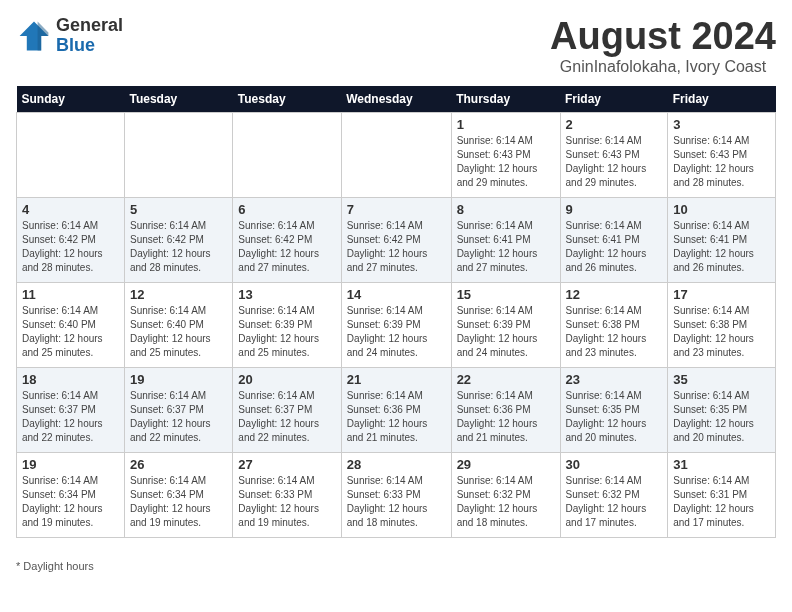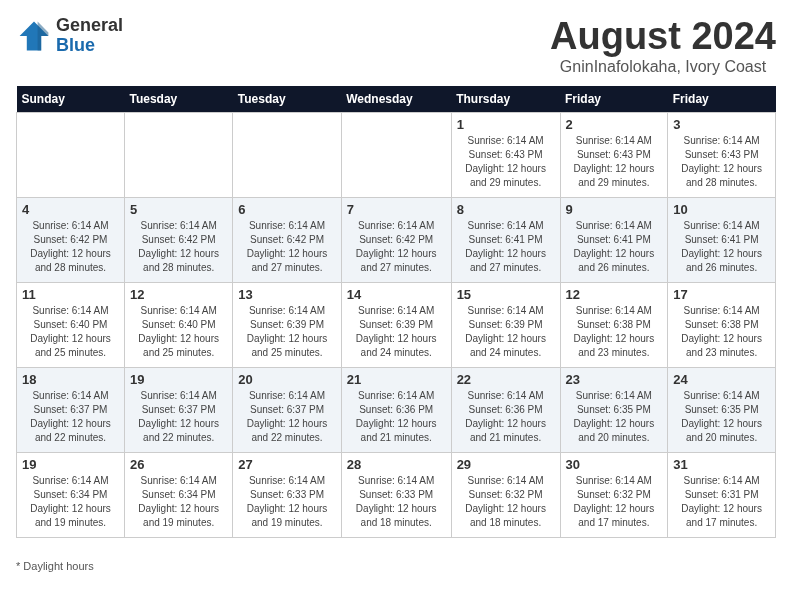--- a/index.html
+++ b/index.html
@@ -72,21 +72,20 @@
     }
     .day-number {
       font-size: 13px;
       font-weight: bold;
       margin-bottom: 2px;
     }
     .day-info {
       font-size: 10px;
       line-height: 1.4;
       color: #444;
-      text-align: center;
     }
     tbody tr:nth-child(even) td {
       background-color: #f0f4f8;
     }
     tbody tr:nth-child(odd) td {
       background-color: #ffffff;
     }
     .empty-cell {
       background-color: #ffffff !important;
     }
@@ -227,21 +226,21 @@
         </td>
         <td>
           <div class="day-number">22</div>
           <div class="day-info">Sunrise: 6:14 AM<br>Sunset: 6:36 PM<br>Daylight: 12 hours and 21 minutes.</div>
         </td>
         <td>
           <div class="day-number">23</div>
           <div class="day-info">Sunrise: 6:14 AM<br>Sunset: 6:35 PM<br>Daylight: 12 hours and 20 minutes.</div>
         </td>
         <td>
-          <div class="day-number">24</div>
+          <div class="day-number">35</div>
           <div class="day-info">Sunrise: 6:14 AM<br>Sunset: 6:35 PM<br>Daylight: 12 hours and 20 minutes.</div>
         </td>
       </tr>
       <tr>
         <td>
           <div class="day-number">19</div>
           <div class="day-info">Sunrise: 6:14 AM<br>Sunset: 6:34 PM<br>Daylight: 12 hours and 19 minutes.</div>
         </td>
         <td>
           <div class="day-number">26</div>

